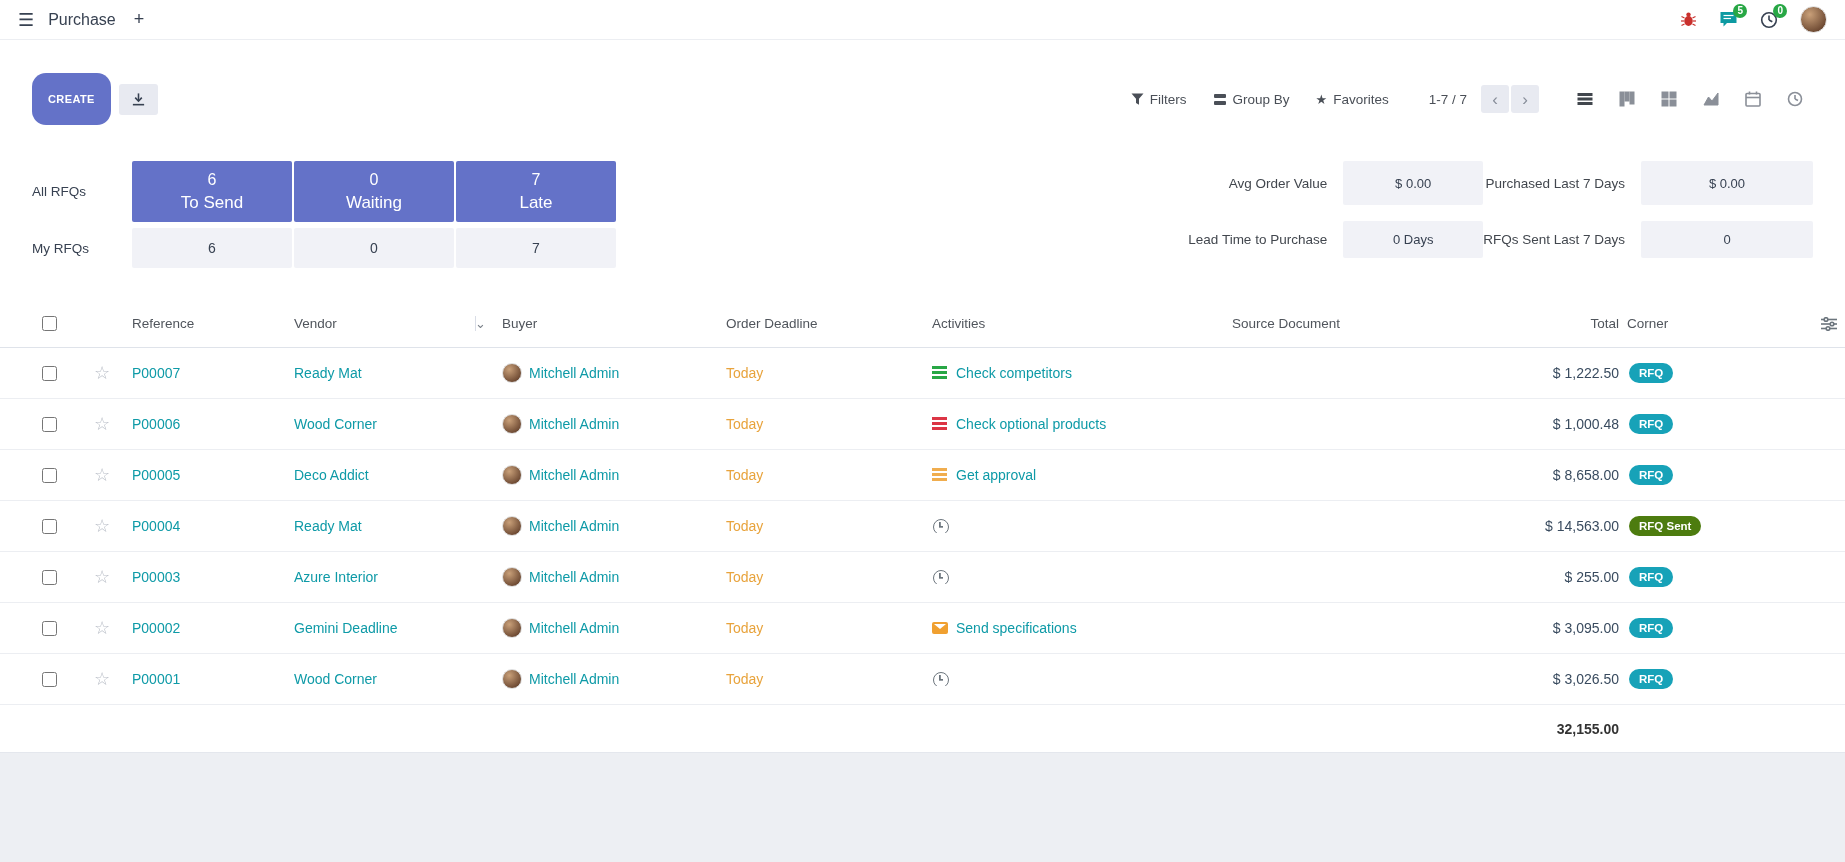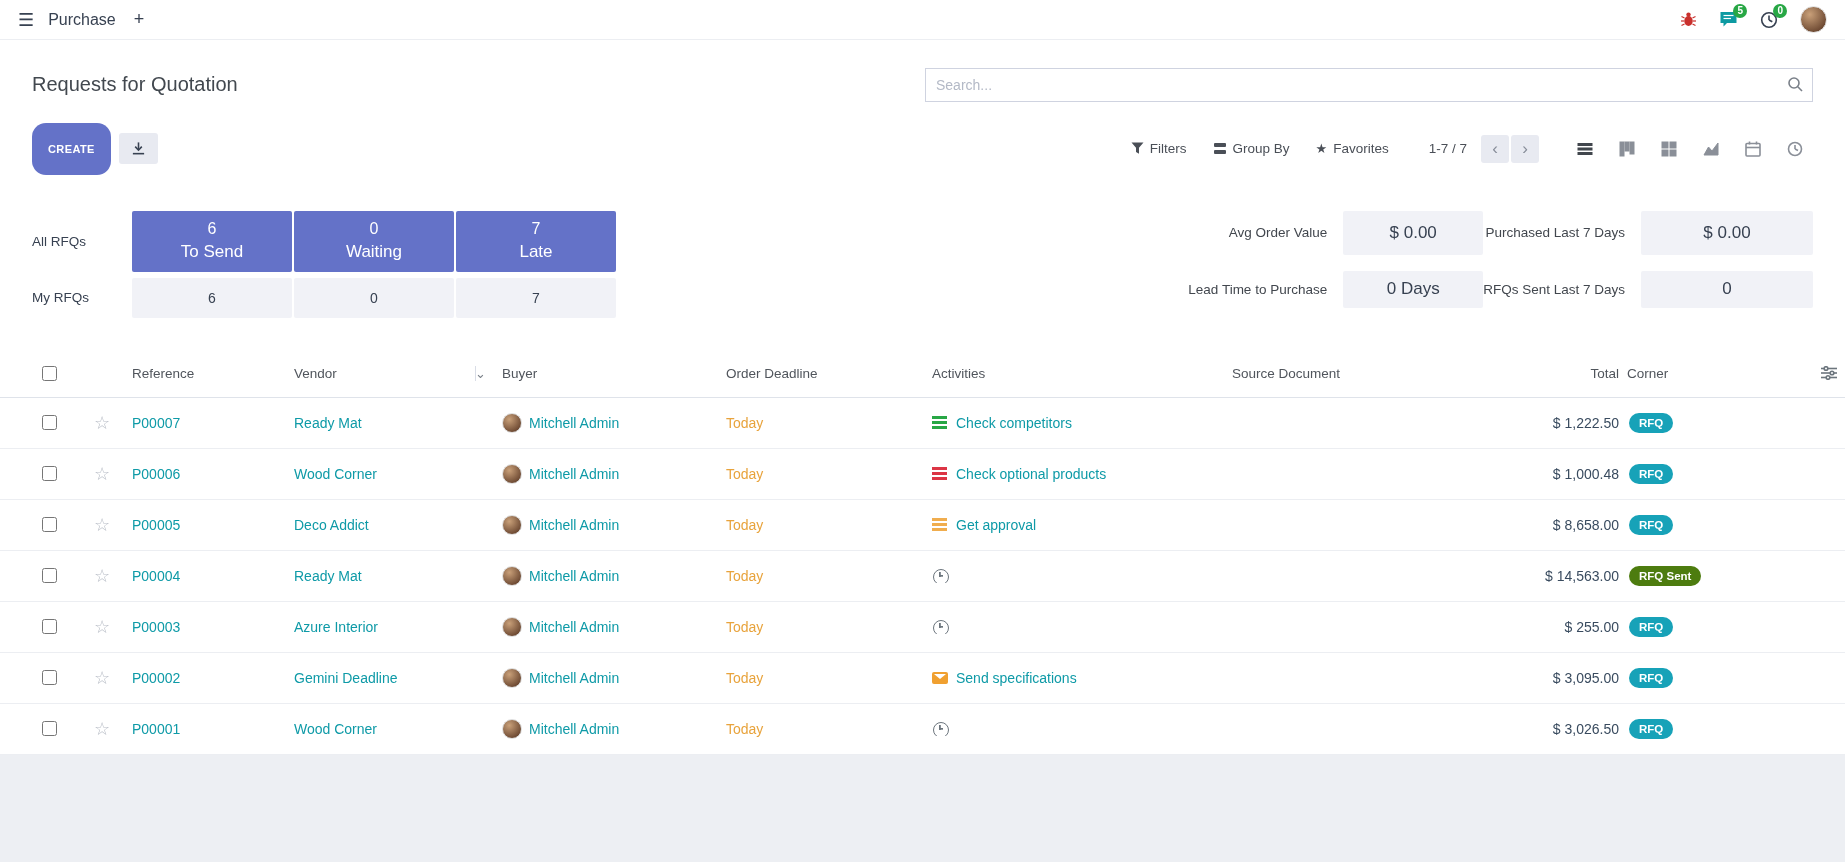--- a/index.html
+++ b/index.html
@@ -58,21 +58,21 @@
   .tile-blue{background:var(--primary);color:#fff;border-radius:2px;height:61px;display:flex;flex-direction:column;
     align-items:center;justify-content:center;gap:4px;cursor:pointer;}
   .tile-blue .v{font-size:16px;}
   .tile-blue .l{font-size:17px;}
   .tile-gray{background:#f1f2f7;border-radius:2px;height:40px;display:flex;align-items:center;justify-content:center;
     font-size:14px;color:#374151;cursor:pointer;}
   .stats{display:grid;grid-template-columns:auto 140px auto 172px;row-gap:16px;align-items:center;}
   .stat-label{text-align:right;padding-right:16px;font-size:13.5px;color:#42474e;white-space:nowrap;}
   .stat-label.pad{}
   .stat-value{background:#f1f2f7;border-radius:2px;display:flex;align-items:center;justify-content:center;
-    font-size:17px;color:#374151;}
+    font-size:13px;color:#374151;}
   .stat-value.h-lg{height:44px;}
   .stat-value.h-sm{height:37px;}
   
   .listview{margin-top:32px;}
   .grid-row{display:grid;grid-template-columns:46px 60px 162px 208px 224px 206px 300px 215px 180px 130px minmax(0,1fr);
     align-items:center;padding-left:26px;}
   .thead{height:48px;border-bottom:1px solid #dfe3ea;color:var(--header-text);font-size:13.5px;}
   .th{cursor:pointer;position:relative;padding-right:8px;}
   .th-vendor{display:flex;align-items:center;}
   .th-vendor .chev{margin-left:auto;margin-right:8px;color:#7a8089;font-size:13px;}
@@ -154,32 +154,20 @@
         </svg>
       <span class="nbadge">0</span>
     </span>
     <span class="avatar-nav"></span>
   </div>
 </header>
 
 <main class="page">
 
   <section class="control-panel">
-    <div class="cp-top">
-      <h1 class="page-title">Requests for Quotation</h1>
-      <div class="searchbox">
-        <input type="text" value="" placeholder="Search..." style="">
-        <span class="search-icon">
-          <svg width="17" height="17" viewBox="0 0 17 17">
-              <circle cx="7" cy="7" r="5" fill="none" stroke="#7a8089" stroke-width="1.6"></circle>
-              <line x1="10.8" y1="10.8" x2="15" y2="15" stroke="#7a8089" stroke-width="1.6"></line>
-            </svg>
-        </span>
-      </div>
-    </div>
     <div class="cp-bottom">
       <button class="btn-create">CREATE</button>
       <button class="btn-download">
         <svg width="15" height="15" viewBox="0 0 16 16">
             <g stroke="#374151" stroke-width="1.7" fill="none">
               <line x1="8" y1="1.5" x2="8" y2="9"></line>
               <polyline points="4.5,6 8,9.8 11.5,6"></polyline>
               <line x1="2" y1="13.5" x2="14" y2="13.5"></line>
             </g>
           </svg>
@@ -477,14 +465,27 @@
     </div>
     <div class="cell"></div>
     <div class="cell c-total">$ 3,026.50</div>
     <div class="cell c-status">
       <span class="status-badge" style="background: rgb(23, 162, 184);">RFQ</span>
     </div>
     <div class="cell"></div>
   </div>
       </div>
 
+    <div class="grid-row tfoot">
+      <div class="cell"></div>
+        <div class="cell"></div>
+        <div class="cell"></div>
+        <div class="cell"></div>
+      <div class="cell"></div>
+        <div class="cell"></div>
+        <div class="cell"></div>
+        <div class="cell"></div>
+      <div class="cell c-total">32,155.00</div>
+      <div class="cell"></div>
+        <div class="cell"></div>
+    </div>
   </section>
 </main>
 
 </body></html>

